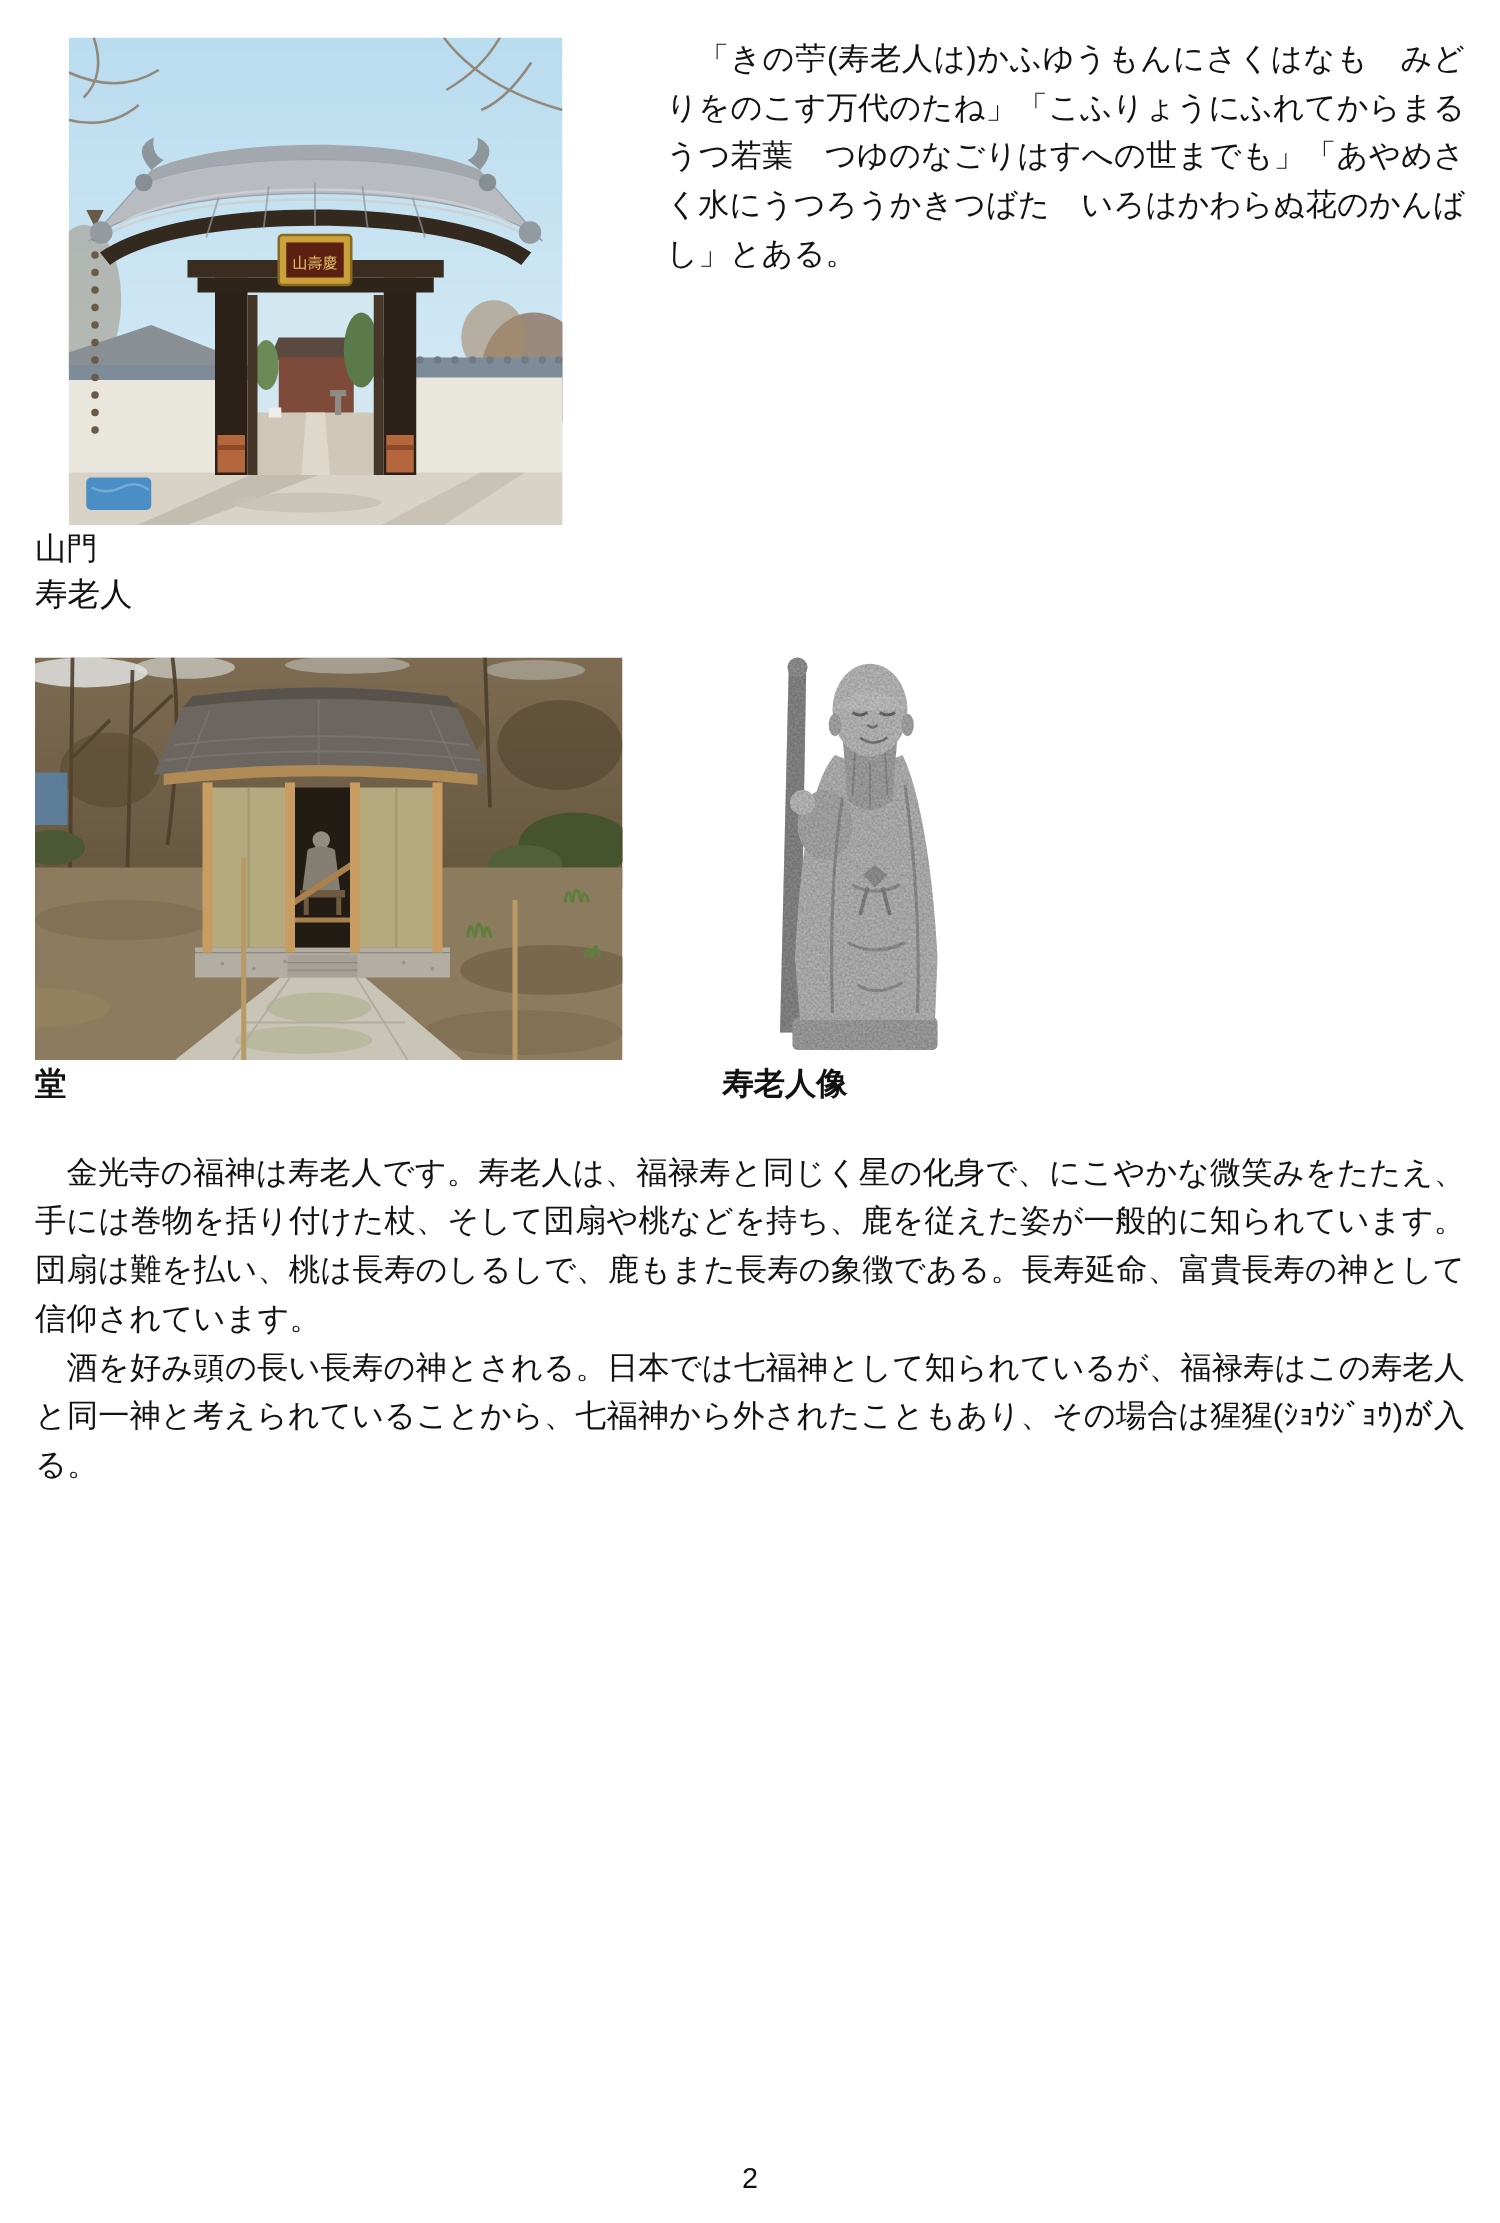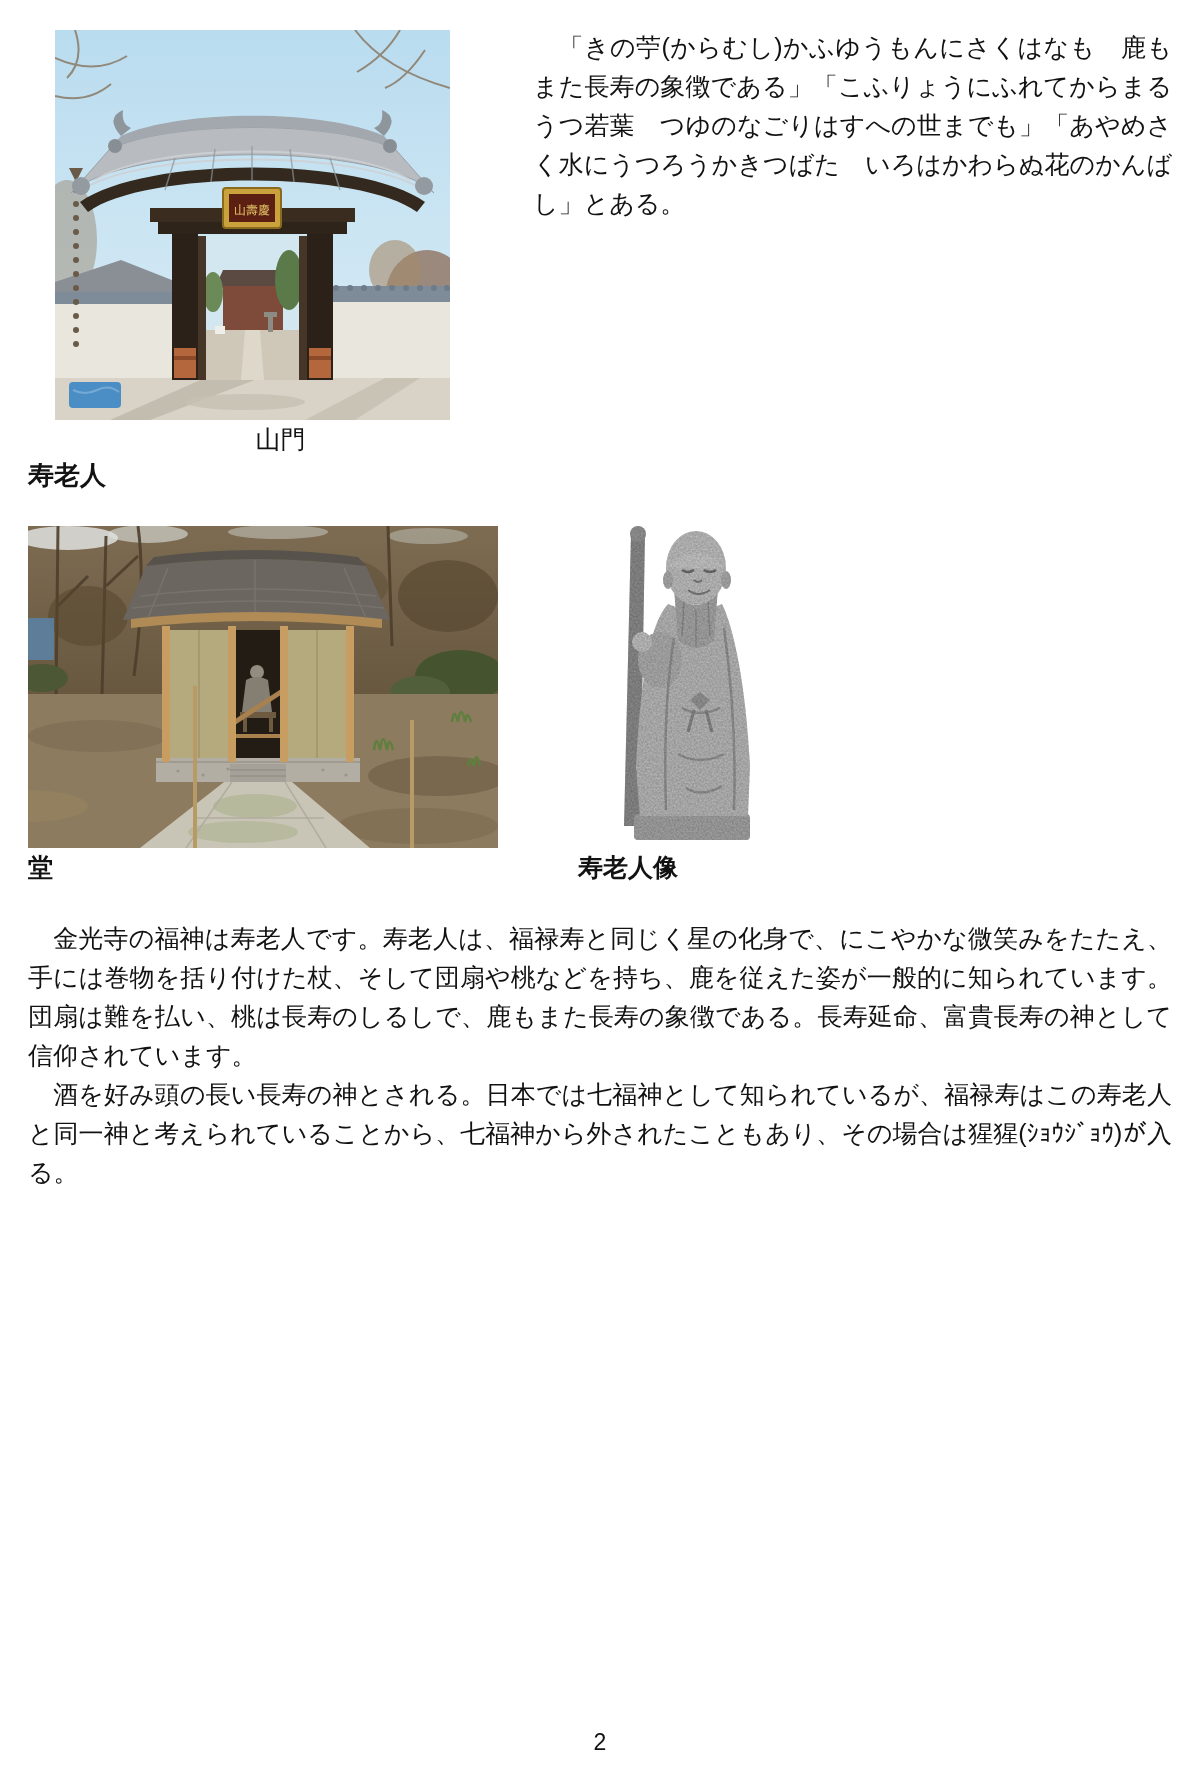--- a/index.html
+++ b/index.html
@@ -19,25 +19,25 @@
   }
   p{margin:0;}
   figure{margin:0;padding:0;}
   .gate-fig{
     float:left;
     width:505px;
     margin:2px 0 0 0;
   }
   .gate-photo{width:342px;height:390px;margin-left:27px;line-height:0;}
   .gate-photo svg{display:block;}
-  .gate-cap{font-size:25px;line-height:39px;text-align:center;font-weight:normal;}
+  .gate-cap{font-size:25px;line-height:39px;text-align:left;font-weight:normal;}
   .section-heading{
     clear:both;
     font-size:26px;
-    font-weight:bold;
+    font-weight:normal;
     margin:55px 0 0 0;
     line-height:32px;
   }
   .fig-row{
     display:flex;
     align-items:flex-end;
     margin-top:27px;
   }
   .hall-fig{width:470px;}
   .hall-photo{width:470px;height:322px;line-height:0;}
@@ -177,21 +177,21 @@
             <circle cx="369" cy="156" r="9" fill="#939aa0"></circle>
 
             <rect x="168" y="158" width="58" height="40" rx="3" fill="#caa23c" stroke="#8a6a1e" stroke-width="2"></rect>
             <rect x="174" y="164" width="46" height="28" fill="#5c2012"></rect>
             <text x="197" y="184" text-anchor="middle" font-size="12" fill="#e8c96a">山壽慶</text>
           </svg>
         </div>
         <figcaption class="gate-cap">山門</figcaption>
       </figure>
 
-      <p>　「きの苧(からむし)かふゆうもんにさくはなも　鹿もまた長寿の象徴である」「こふりょうにふれてからまるうつ若葉　つゆのなごりはすへの世までも」「あやめさく水にうつろうかきつばた　いろはかわらぬ花のかんばし」とある。</p>
+      <p>　「きの苧(寿老人は)かふゆうもんにさくはなも　みどりをのこす万代のたね」「こふりょうにふれてからまるうつ若葉　つゆのなごりはすへの世までも」「あやめさく水にうつろうかきつばた　いろはかわらぬ花のかんばし」とある。</p>
     </section>
 
     <h2 class="section-heading">寿老人</h2>
 
     <div class="fig-row">
       <figure class="hall-fig">
         <div class="hall-photo">
           <svg width="470" height="322" viewBox="0 0 470 322">
             <defs>
               <linearGradient id="treeg" x1="0" y1="0" x2="0" y2="1">

